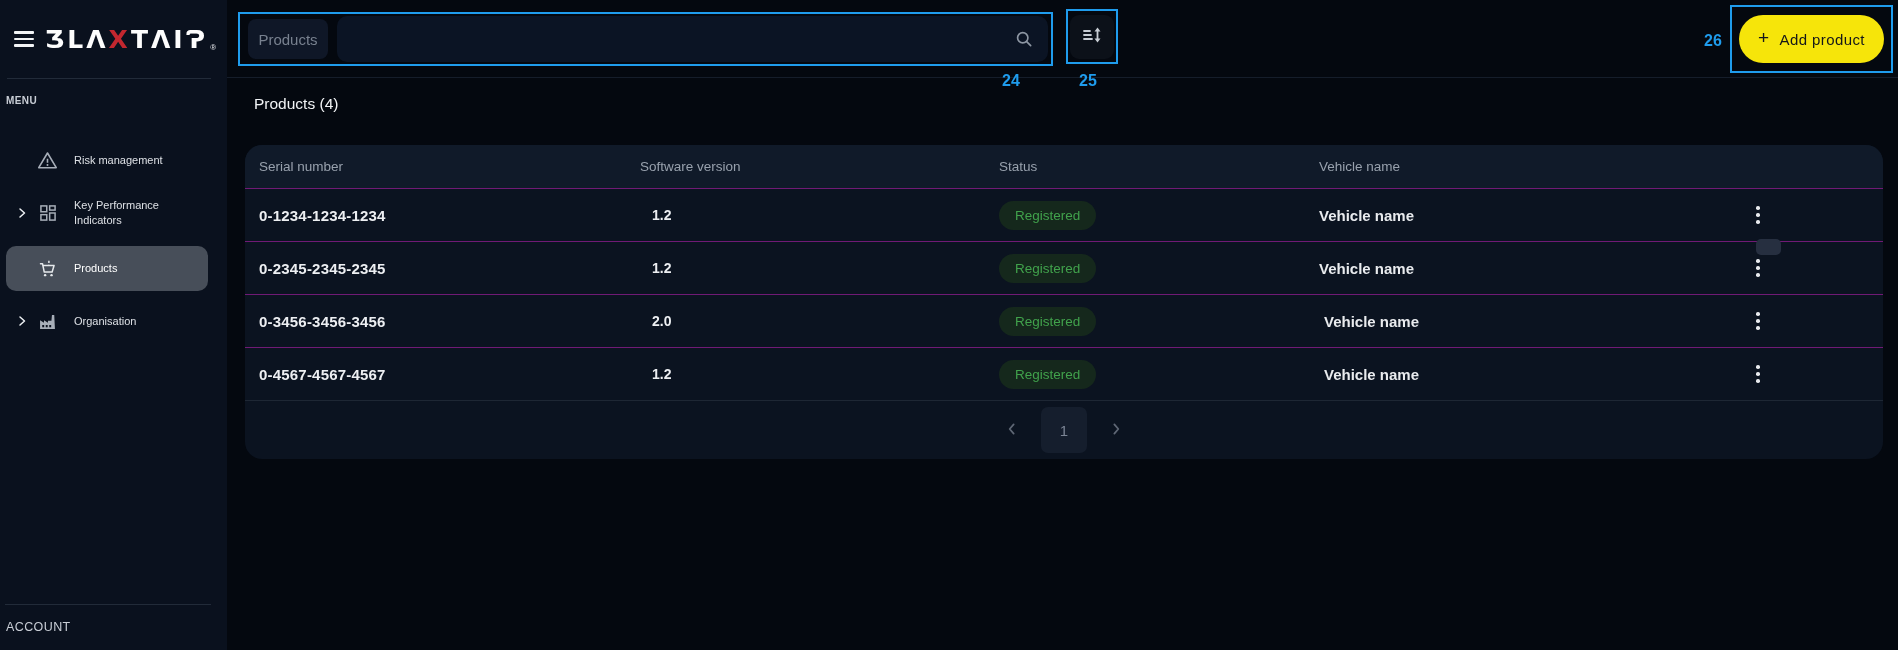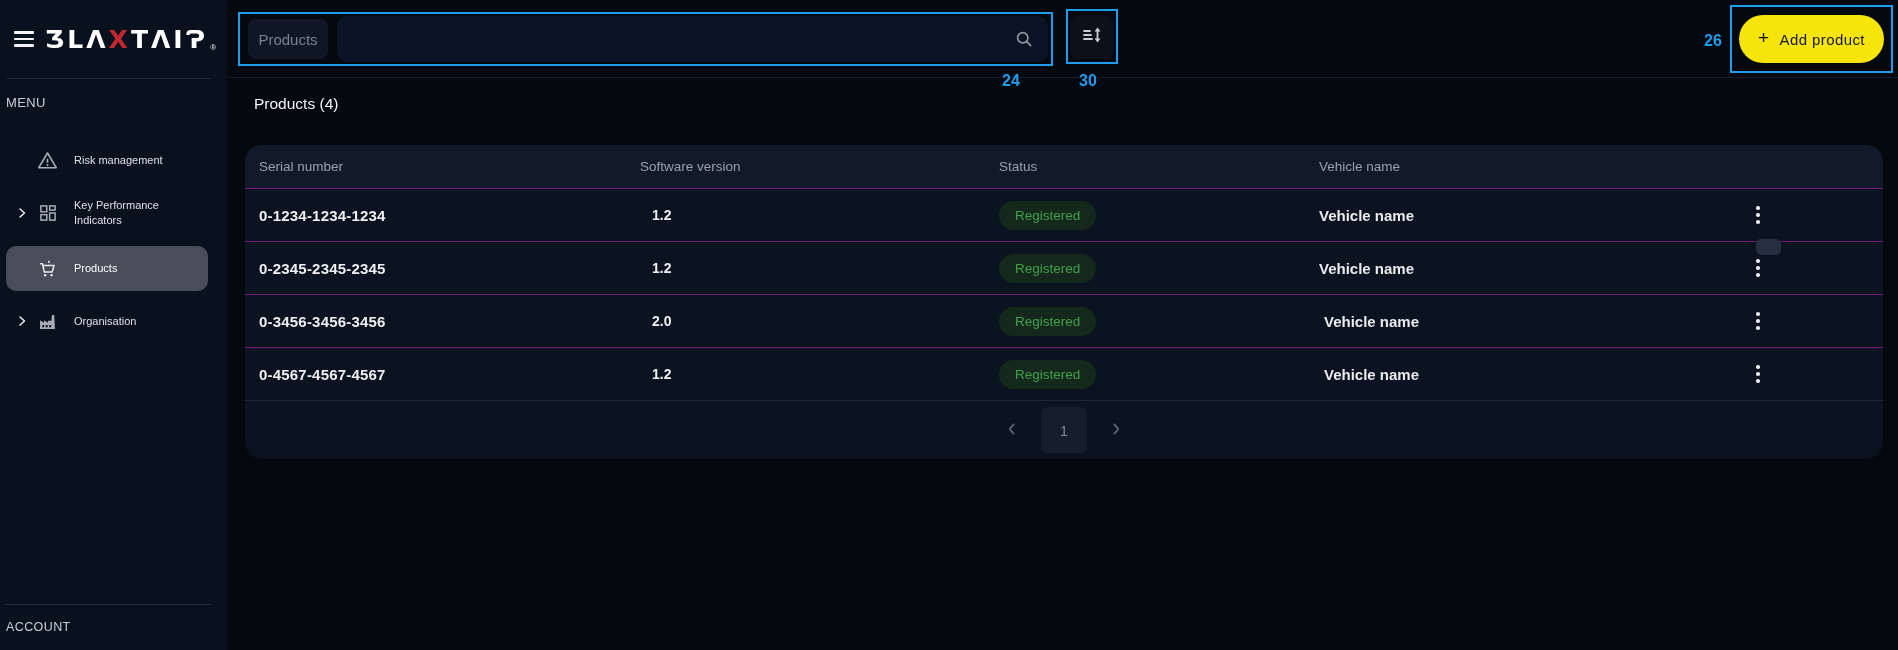--- a/index.html
+++ b/index.html
@@ -18,21 +18,21 @@
   
   .sidebar{position:absolute;left:0;top:0;bottom:0;width:227px;background:#0a111e;}
   .sidebar-header{position:absolute;left:0;top:0;width:227px;height:78px;display:flex;align-items:center;padding-left:14px;}
   .hamburger{width:20px;display:flex;flex-direction:column;gap:4px;cursor:pointer;}
   .hamburger span{display:block;height:2.5px;background:#f2f4f6;border-radius:1px;}
   .brand{margin-left:11px;display:flex;align-items:baseline;cursor:pointer;}
   .brand .logo-text{font-family:"DejaVu Sans",sans-serif;font-size:25px;font-weight:bold;letter-spacing:3px;color:#fdfdfd;}
   .brand .logo-x{color:var(--logo-accent-red);}
   .brand .rmark{font-size:8px;color:#e8eaee;margin-left:2px;position:relative;top:2px;}
   .sidebar-divider{position:absolute;left:7px;top:78px;width:204px;height:1px;background:#222b39;}
-  .menu-label{position:absolute;left:6px;top:95px;font-size:13px;letter-spacing:.4px;color:#c9ced6;}
+  .menu-label{position:absolute;left:6px;top:95px;font-size:10px;letter-spacing:.4px;color:#c9ced6;font-weight:bold;}
 
   .side-nav{position:absolute;left:0;top:140px;right:0;display:flex;flex-direction:column;gap:6px;}
   .nav-item{position:relative;display:flex;align-items:center;padding-left:37px;color:#dde0e5;font-size:11px;cursor:pointer;}
   .nav-item .chev{position:absolute;left:16px;display:flex;align-items:center;}
   .nav-item .nav-icon{width:21px;height:21px;flex:0 0 21px;display:flex;align-items:center;justify-content:center;}
   .nav-item .label{margin-left:16px;line-height:1.35;}
   .item-risk{height:40px;}
   .item-kpi{height:54px;}
   .item-kpi .label{width:122px;}
   .item-products{height:45px;margin:0 19px 0 6px;padding-left:31px;background:var(--active-item-bg);border-radius:10px;color:#ffffff;}
@@ -194,21 +194,21 @@
               <line x1="4" y1="8" x2="10" y2="8" stroke="#c8cdd4" stroke-width="1.8" stroke-linecap="round"></line>
               <line x1="4" y1="12" x2="11" y2="12" stroke="#c8cdd4" stroke-width="1.8" stroke-linecap="round"></line>
               <line x1="4" y1="16" x2="12" y2="16" stroke="#c8cdd4" stroke-width="1.8" stroke-linecap="round"></line>
               <line x1="17.5" y1="8" x2="17.5" y2="16" stroke="#c8cdd4" stroke-width="1.8"></line>
               <path d="M17.5 4.5 l-3 4 h6 z" fill="#c8cdd4"></path>
               <path d="M17.5 19.5 l-3 -4 h6 z" fill="#c8cdd4"></path>
             </svg>
           </span>
         </button>
       </div>
-      <div class="ann-label" style="left:852px;top:72px;">30</div>
+      <div class="ann-label" style="left:852px;top:72px;">25</div>
 
       <div class="ann-label" style="left:1477px;top:32px;">26</div>
       <div class="ann-box add-box">
         <button class="add-btn">
           <span class="plus">+</span>
           <span>Add product</span>
         </button>
       </div>
     </header>
 

